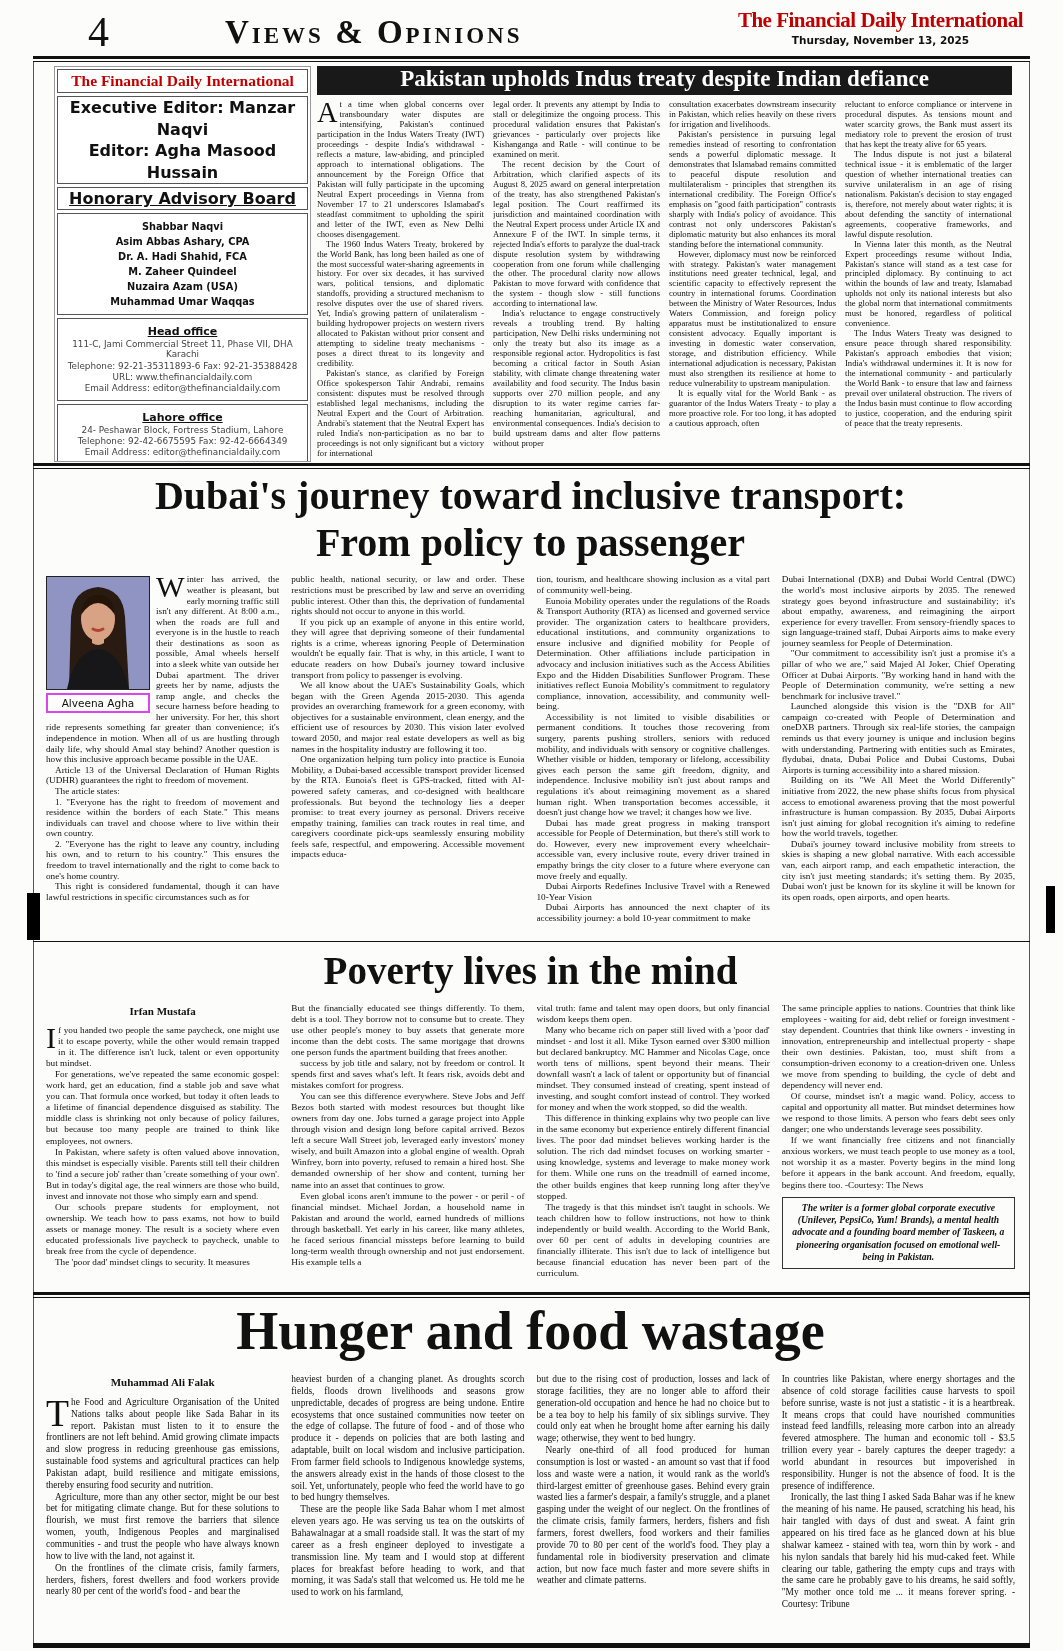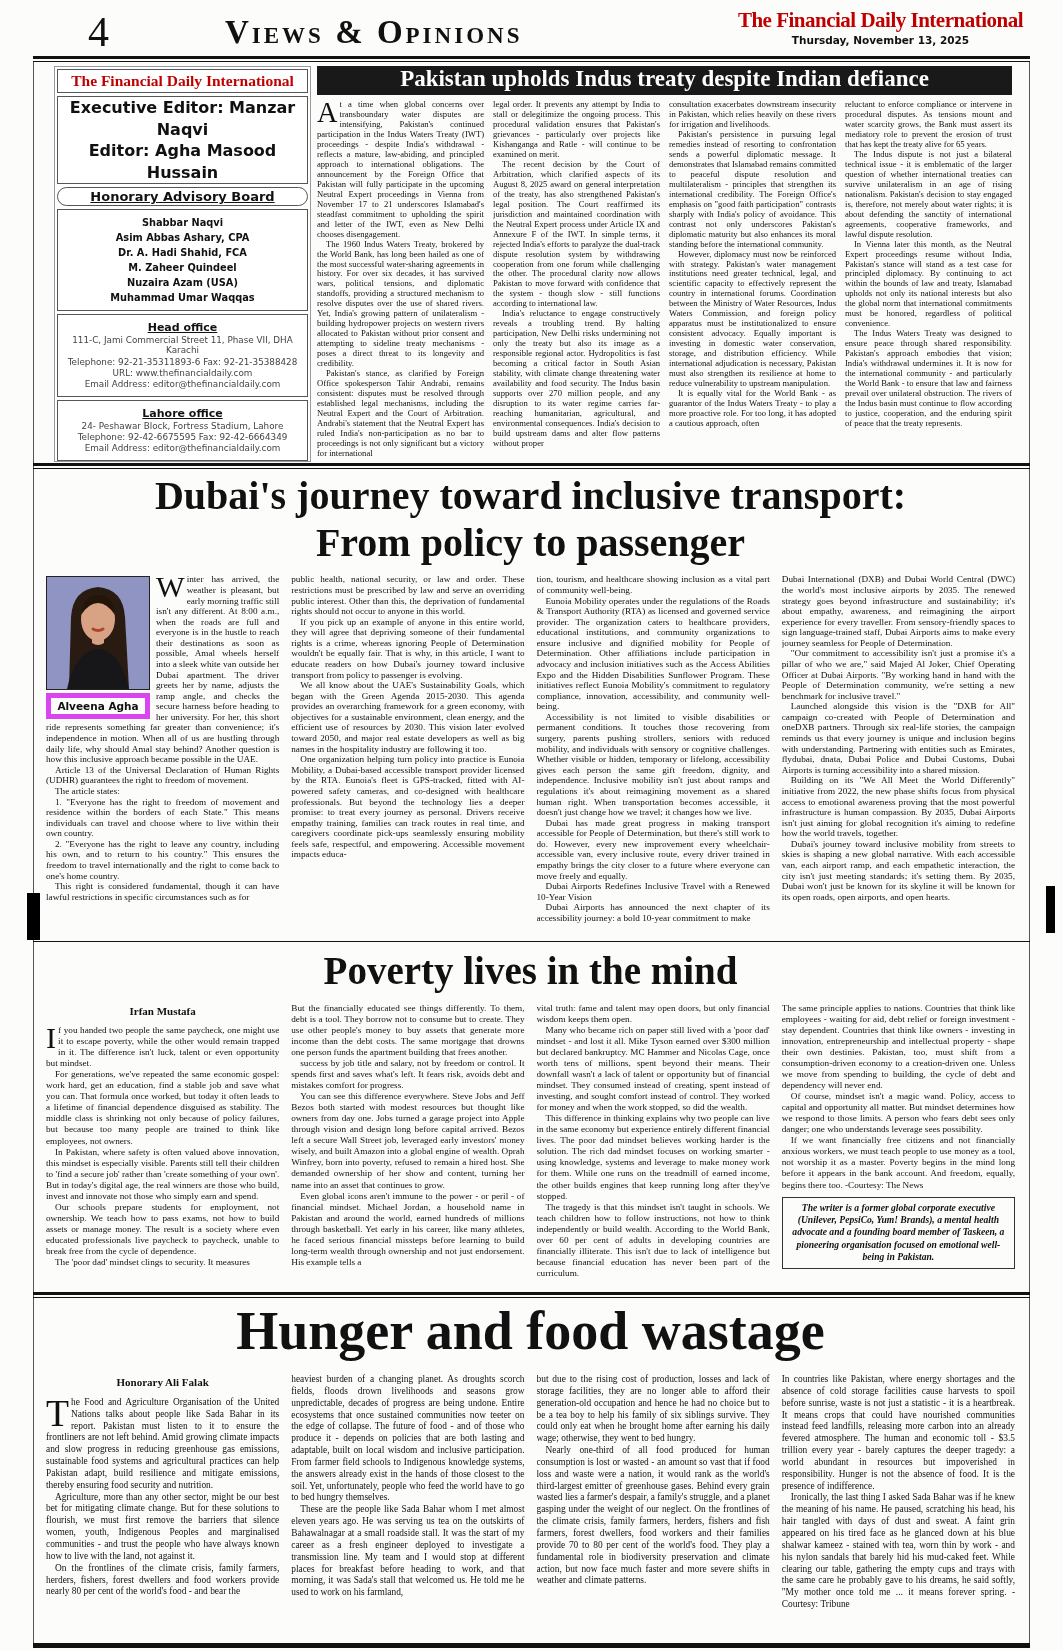--- a/index.html
+++ b/index.html
@@ -19,21 +19,21 @@
   #mark-left{left:27px;top:893px;width:13px;height:47px;background:#000;}
   #mark-right{left:1046px;top:886px;width:9px;height:47px;background:#000;}
   #bottom-bar{left:33px;top:1643px;width:997px;height:5px;background:#111;}
   
   #masthead-box{left:54px;top:66px;width:257px;height:396px;border:1px solid #999;padding:2px;
                 display:flex;flex-direction:column;gap:3px;box-sizing:border-box;background:#fff;
                 font-family:"DejaVu Sans","Liberation Sans",sans-serif;overflow:hidden;}
   #masthead-box .bx{border:1px solid #555;text-align:center;}
   .mb-title{color:#c00000;font-family:"Liberation Serif",serif;font-weight:bold;font-size:15.5px;padding:2px 0;}
   .mb-editors{font-size:16px;font-weight:bold;padding:0 0;line-height:1.35;}
-  .mb-adv-head{font-size:13px;font-weight:bold;text-decoration:underline;padding:1px 0;border-radius:10px;}
+  .mb-adv-head{font-size:16px;font-weight:bold;text-decoration:underline;padding:1px 0;}
   .mb-advisory{display:flex;}
   .mb-advisory .advcol{flex:1;padding:3px 1px;}
   .mb-advisory .advcol + .advcol{border-left:1px solid #555;}
   .mb-advisory p{margin:4px 0;font-size:9.8px;font-weight:bold;}
   .mb-office{padding:6px 0;}
   .mb-office .ot{font-size:11px;font-weight:bold;text-decoration:underline;}
   .mb-office p{margin:1px 0;font-size:8.8px;color:#444;line-height:1.15;}
   .mb-disclaimer{border:1.5px solid #333 !important;padding:2px 4px;text-align:left !important;
                  font-family:"Liberation Serif",serif;}
   .mb-disclaimer .dt{font-size:19px;font-weight:bold;text-align:center;font-family:"Liberation Serif",serif;}
@@ -54,21 +54,21 @@
   #divider-1{top:463px;}
   #divider-2{left:33px;top:941px;width:997px;border-top:1.5px solid #111;}
   #divider-3{top:1292px;}
   
   #article-dubai{left:46px;top:472px;width:969px;}
   #article-dubai h1{margin:0;text-align:center;font-size:40px;line-height:1.18;font-weight:bold;}
   #article-dubai .cols{gap:12px;margin-top:8px;height:358px;}
   #article-dubai .col{font-size:9.2px;line-height:1.15;}
   #dubai-figure{float:left;width:104px;margin:2px 6px 2px 0;}
   #dubai-figure .photo{border:1px solid #222;display:block;background:#8f8fbc;}
-  #dubai-figure .cap{border:5px solid #d946ef;margin-top:3px;text-align:center;font-weight:bold;
+  #dubai-figure .cap{border:2px solid #d946ef;margin-top:3px;text-align:center;font-weight:normal;
                      font-size:10.5px;padding:2px 0;font-family:"DejaVu Sans",sans-serif;}
   
   #article-poverty{left:46px;top:948px;width:969px;}
   #article-poverty h1{margin:0;text-align:center;font-size:39px;font-weight:bold;}
   #article-poverty .cols{gap:12px;margin-top:10px;height:284px;}
   #article-poverty .col{font-size:9.2px;line-height:1.2;}
   #writer-note{margin-top:6px;border:1.5px solid #333;padding:4px 6px;font-style:italic;font-weight:bold;
                text-align:center;font-size:9.6px;line-height:1.3;}
   
   #article-hunger{left:46px;top:1300px;width:969px;}
@@ -265,21 +265,21 @@
     </div>
   </div>
 </div>
 
 <div class="abs rule-double" id="divider-3"></div>
 
 <div class="abs" id="article-hunger">
   <h1>Hunger and food wastage</h1>
   <div class="cols">
     <div class="col">
-      <div class="author">Honorary Ali Falak</div>
+      <div class="author">Muhammad Ali Falak</div>
       <div class="paras dropcap">
 
       <p>The Food and Agriculture Organisation of the United Nations talks about people like Sada Bahar in its report. Pakistan must listen to it to ensure the frontliners are not left behind. Amid growing climate impacts and slow progress in reducing greenhouse gas emissions, sustainable food systems and agricultural practices can help Pakistan adapt, build resilience and mitigate emissions, thereby ensuring food security and nutrition.</p>
           <p>Agriculture, more than any other sector, might be our best bet for mitigating climate change. But for these solutions to flourish, we must first remove the barriers that silence women, youth, Indigenous Peoples and marginalised communities - and trust the people who have always known how to live with the land, not against it.</p>
           <p>On the frontlines of the climate crisis, family farmers, herders, fishers, forest dwellers and food workers provide nearly 80 per cent of the world's food - and bear the</p>
         </div>
     </div>
     <div class="col">
 
     <p>heaviest burden of a changing planet. As droughts scorch fields, floods drown livelihoods and seasons grow unpredictable, decades of progress are being undone. Entire ecosystems that once sustained communities now teeter on the edge of collapse. The future of food - and of those who produce it - depends on policies that are both lasting and adaptable, built on local wisdom and inclusive participation. From farmer field schools to Indigenous knowledge systems, the answers already exist in the hands of those closest to the soil. Yet, unfortunately, people who feed the world have to go to bed hungry themselves.</p>

